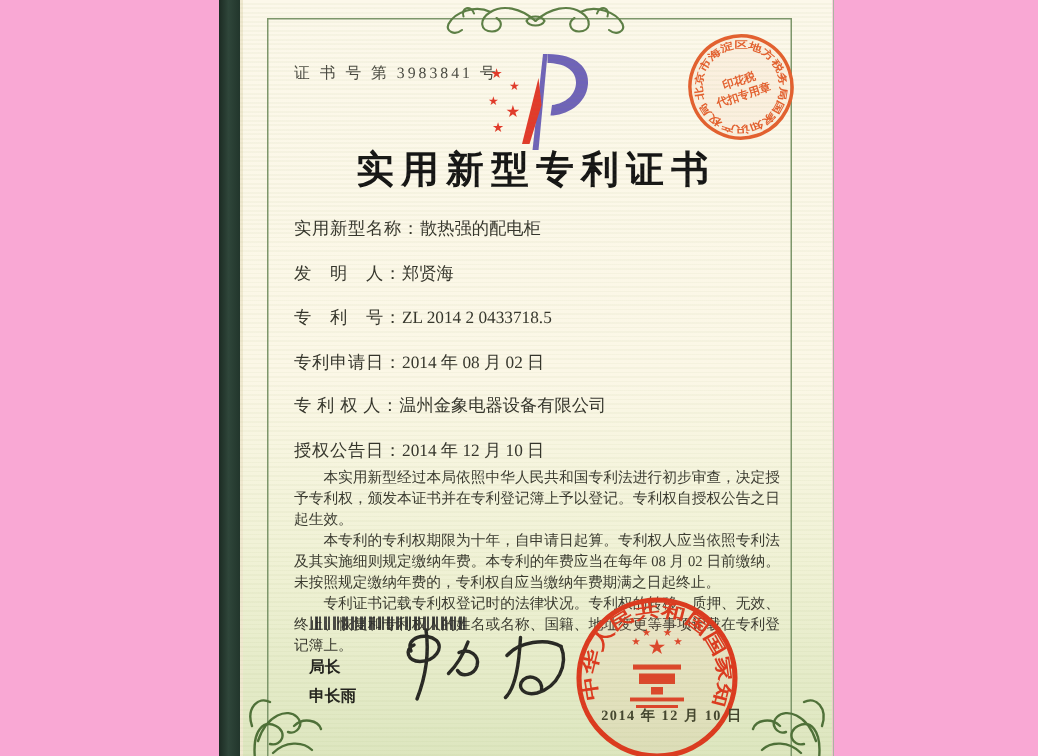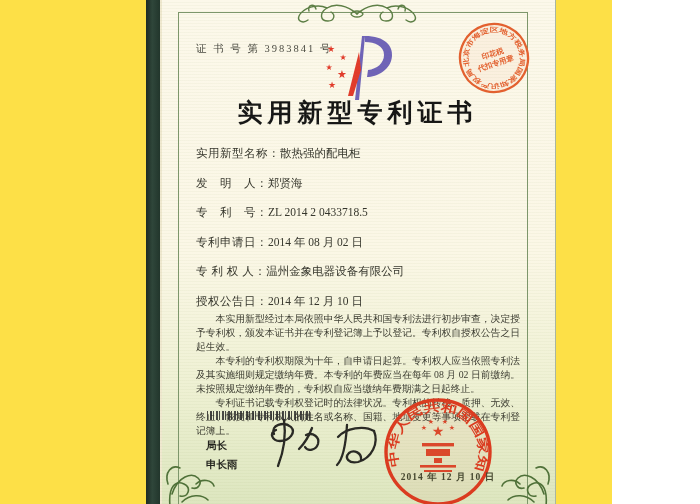--- a/index.html
+++ b/index.html
@@ -1,18 +1,18 @@
 <!DOCTYPE html>
 <html><head>
 <meta charset="utf-8">
 <style>
   html,body{margin:0;padding:0;}
   body{width:700px;height:504px;background:#ffffff;overflow:hidden;
        font-family:"Liberation Serif","DejaVu Serif",serif;}
-  .canvas{position:relative;width:612px;height:504px;background:#fde047;overflow:hidden;}
+  .canvas{position:relative;width:692px;height:504px;background:#f9a8d4;overflow:hidden;}
 
   
   .folder-edge{position:absolute;left:146px;top:0;width:14px;height:504px;
     background:linear-gradient(90deg,#1c2b23 0%,#2f463a 45%,#22362c 100%);
     box-shadow:1px 0 0 #cfd8c2;}
 
   
   .paper{position:absolute;left:160px;top:0;width:395px;height:504px;overflow:hidden;
     background:linear-gradient(180deg,#fcf8ea 0%,#fbf7e6 50%,#eff1d4 76%,#dde6bf 100%);
     box-shadow:inset 2px 0 0 #efe8cf, 1px 0 0 #a9b6a0;}

